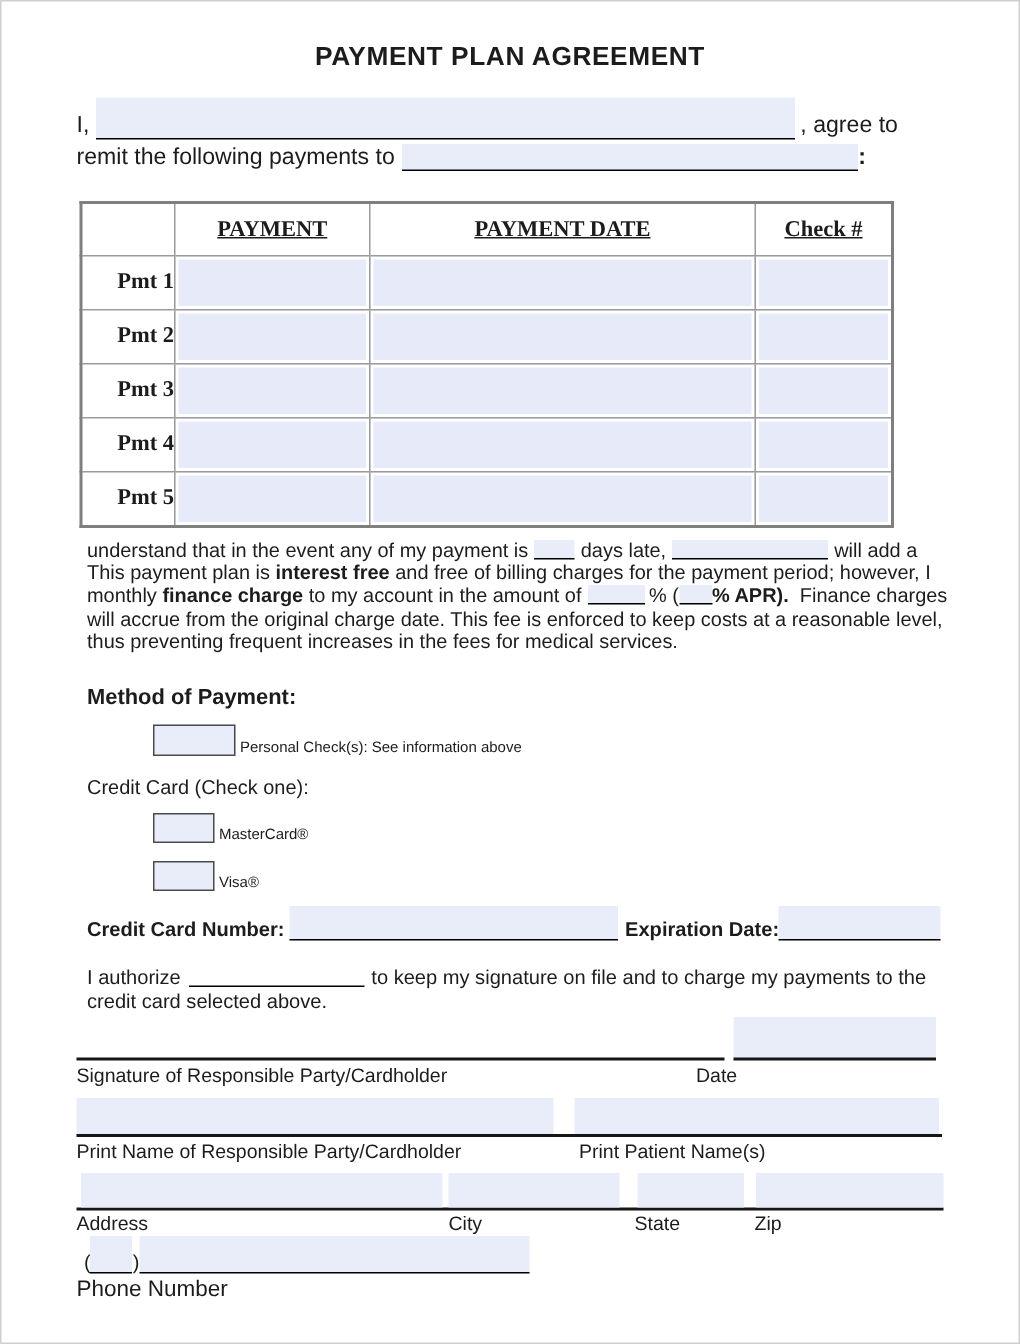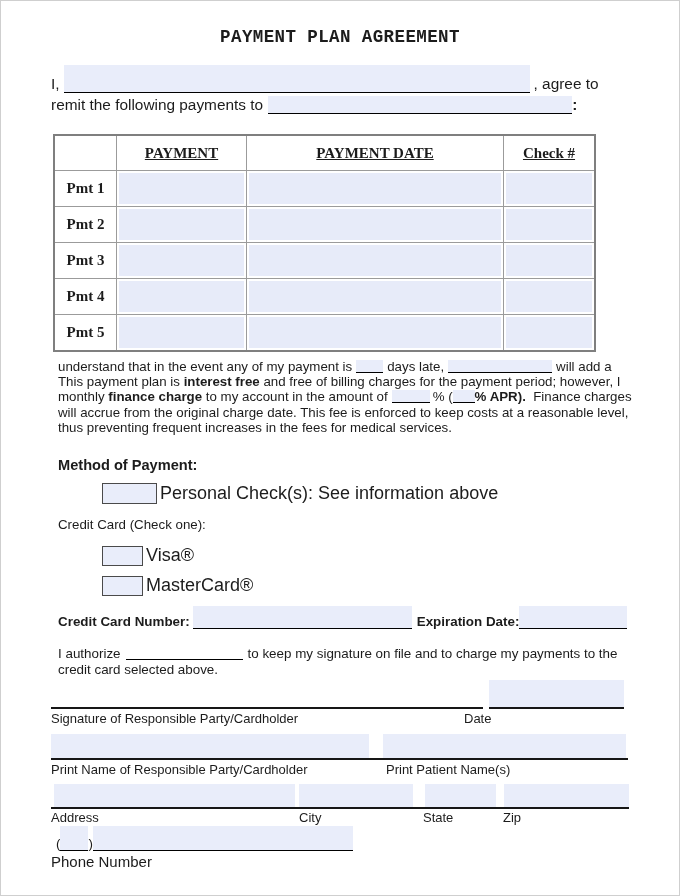--- a/index.html
+++ b/index.html
@@ -6,45 +6,45 @@
   .page {
     width:680px; height:896px; box-sizing:border-box;
     border:1px solid #cfcfcf; background:#fff;
     padding:26px 0 0 50px;
     font-family:"Liberation Sans", sans-serif; color:#1c1c1c;
     overflow:hidden;
   }
   .content-w { width:578px; }
   .title {
     width:578px; text-align:center;
-    font-family:Liberation Mono, monospace; font-weight:bold;
+    font-family:Liberation Sans, sans-serif; font-weight:bold;
     font-size:17.5px; letter-spacing:.4px; height:20px;
   }
   .blankfill { background:#e9edfa; border-bottom:1.5px solid #000; }
   .iline1 { margin-top:18px; display:flex; align-items:flex-end; font-size:15.4px; }
   .iline1 .blank1 { width:466px; height:27px; margin:0 4px; }
   .iline2 { margin-top:3px; display:flex; align-items:flex-end; font-size:15.4px; }
   .iline2 .blank2 { width:304px; height:17px; margin-left:5px; }
 
   table.pay { border-collapse:collapse; margin-top:20px; margin-left:2px; border:2px solid #7f7f7f; }
   .pay th, .pay td { border:1px solid #9b9b9b; padding:0; }
   .pay th { height:34px; font-family:"Liberation Serif", serif; font-size:15px; font-weight:bold; text-decoration:underline; background:#fff; }
-  .pay td.rowlbl { font-family:"Liberation Serif", serif; font-size:15px; font-weight:bold; text-align:center; background:#fff; }
+  .pay td.rowlbl { font-family:"Liberation Serif", serif; font-size:15px; font-weight:bold; text-align:right; background:#fff; }
   .pay td { height:35px; }
   .pay .c0 { width:61px; } .pay .c1 { width:129px; } .pay .c2 { width:256px; } .pay .c3 { width:90px; }
   .pay td.cell { background:#e7ebf9; box-shadow:inset 0 0 0 2px #fff; }
 
   .para { margin-top:7px; margin-left:7px; font-size:13.3px; line-height:15.2px; }
   .pline { white-space:nowrap; }
   .b { font-weight:bold; }
   .pblank { display:inline-block; background:#e9edfa; border-bottom:1.3px solid #000; height:12px; vertical-align:-2px; margin:0 4px; }
   .w-days { width:27px; } .w-cred { width:104px; } .w-pct { width:38px; margin-right:3px; } .w-apr { width:22px; margin:0; }
 
   .method-h { margin-top:22px; margin-left:7px; font-size:14.6px; font-weight:bold; height:17px; }
-  .chkrow { margin-left:7px; display:flex; align-items:flex-end; font-size:18px;padding-left:44px; }
+  .chkrow { margin-left:7px; display:flex; align-items:flex-end; font-size:10px;padding-left:44px; }
   .chkrow.pc { margin-top:9px; }
   .chk { width:55px; height:21px; background:#e9edfa; border:1px solid #4a4a4a; margin-right:3px; box-sizing:border-box; }
   .chk.small { width:41px; height:20px; }
   .cc-label { margin-top:13px; margin-left:7px; font-size:13.3px; height:16px; }
   .visarow { margin-top:12px; } .mcrow { margin-top:9px; }
 
   .cardrow { margin-top:10px; margin-left:7px; display:flex; align-items:flex-end; font-size:13.4px; }
   .cardrow .lab { font-weight:bold; }
   .card-num-blank { width:219px; height:22px; margin:0 5px 0 3px; background:#e9edfa; border-bottom:1.6px solid #000; }
   .exp-blank { width:108px; height:22px; background:#e9edfa; border-bottom:1.6px solid #000; }
@@ -153,27 +153,27 @@
 
   <div class="method-h">Method of Payment:</div>
 
   <div class="chkrow pc">
     <span class="chk"></span>
     <span>Personal Check(s): See information above</span>
   </div>
 
   <div class="cc-label">Credit Card (Check one):</div>
 
+  <div class="chkrow mcrow">
+    <span class="chk small"></span>
+    <span>MasterCard®</span>
+  </div>
   <div class="chkrow visarow">
     <span class="chk small"></span>
     <span>Visa®</span>
-  </div>
-  <div class="chkrow mcrow">
-    <span class="chk small"></span>
-    <span>MasterCard®</span>
   </div>
 
   <div class="cardrow">
     <span class="lab">Credit Card Number:</span>
     <span class="card-num-blank"></span>
     <span class="lab">Expiration Date:</span>
     <span class="exp-blank"></span>
   </div>
 
   <div class="auth">

